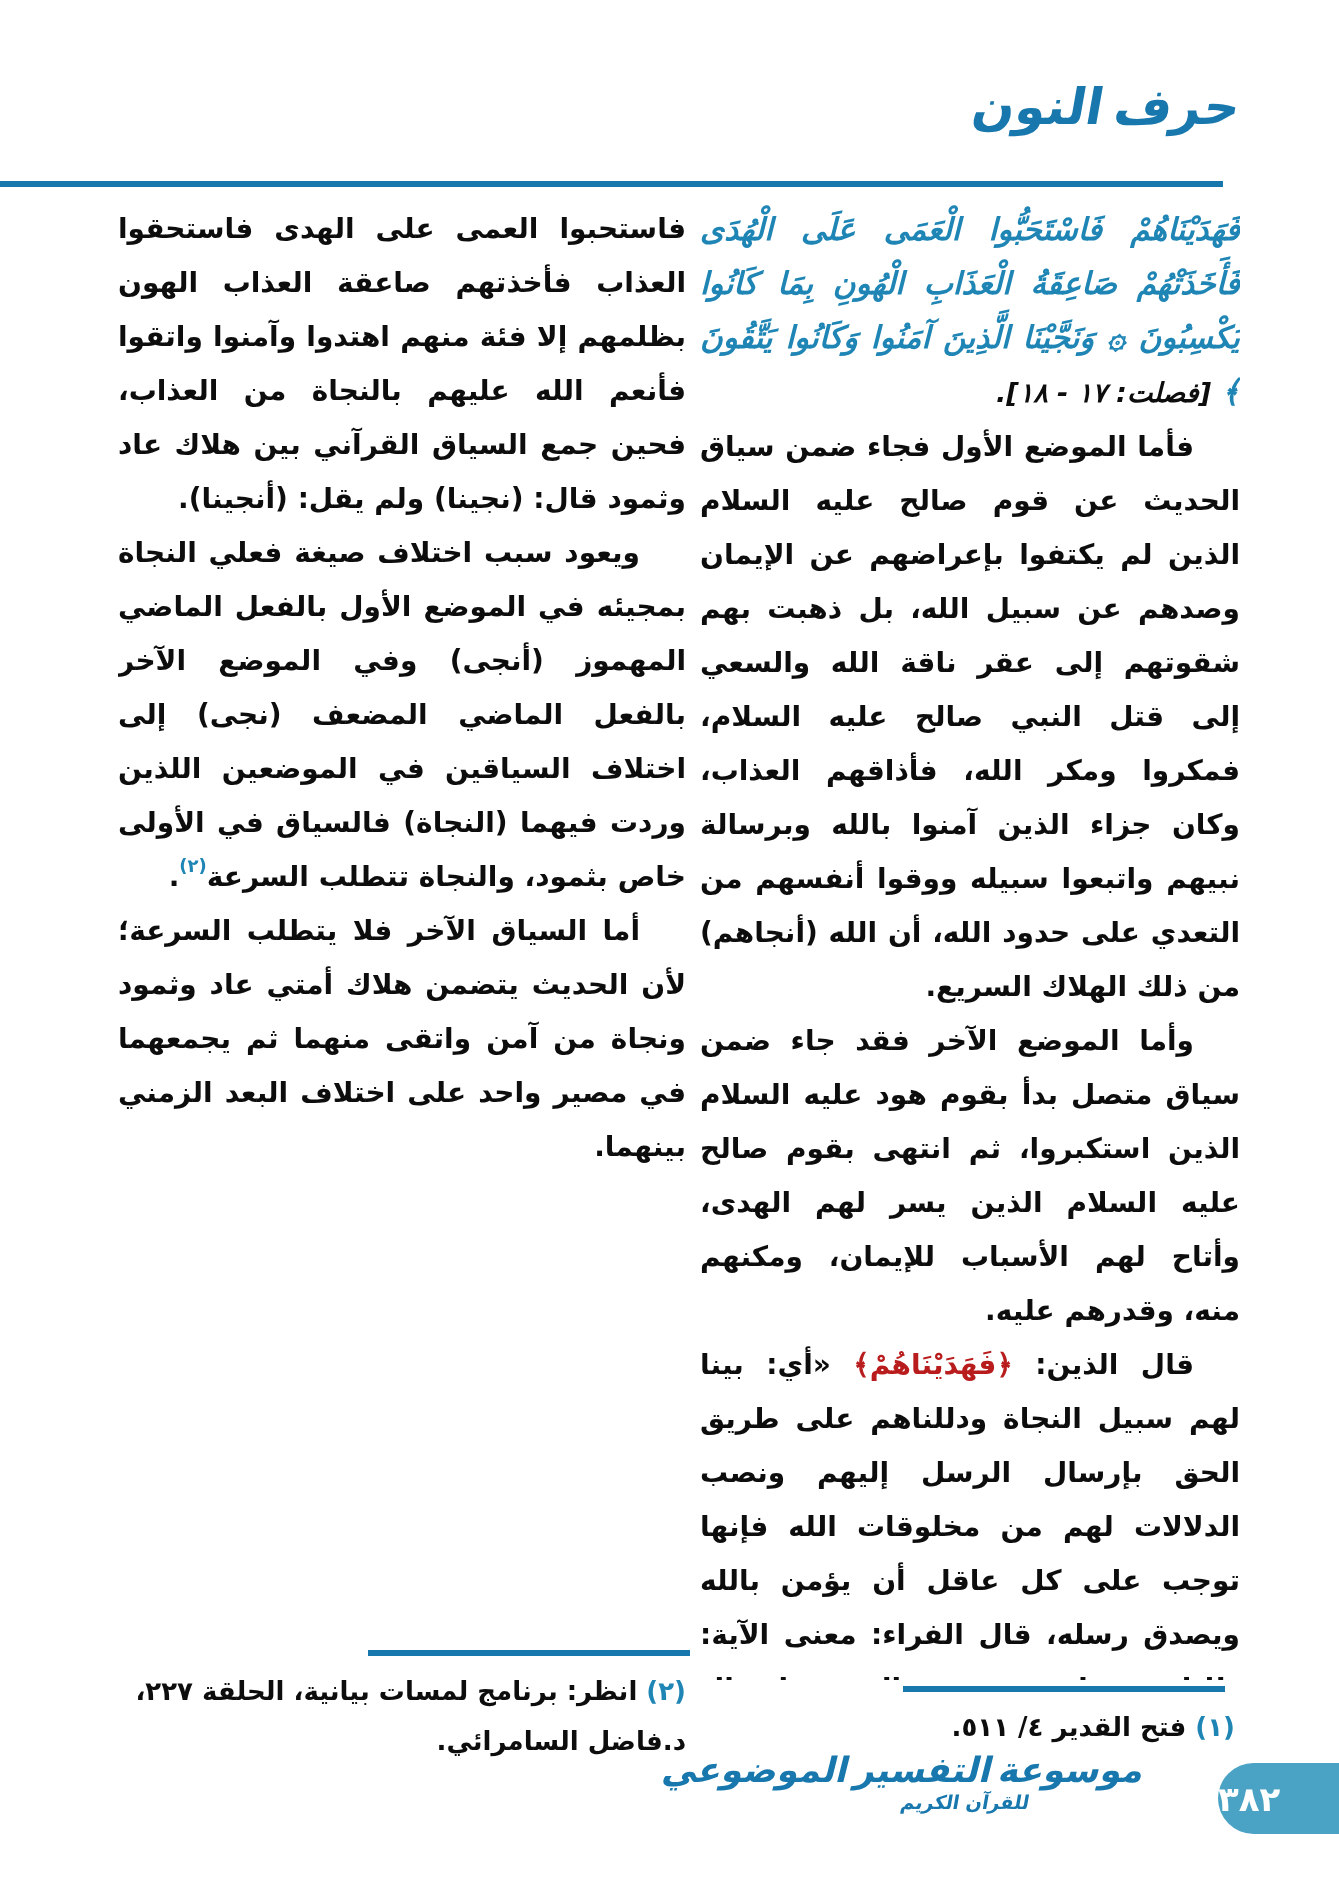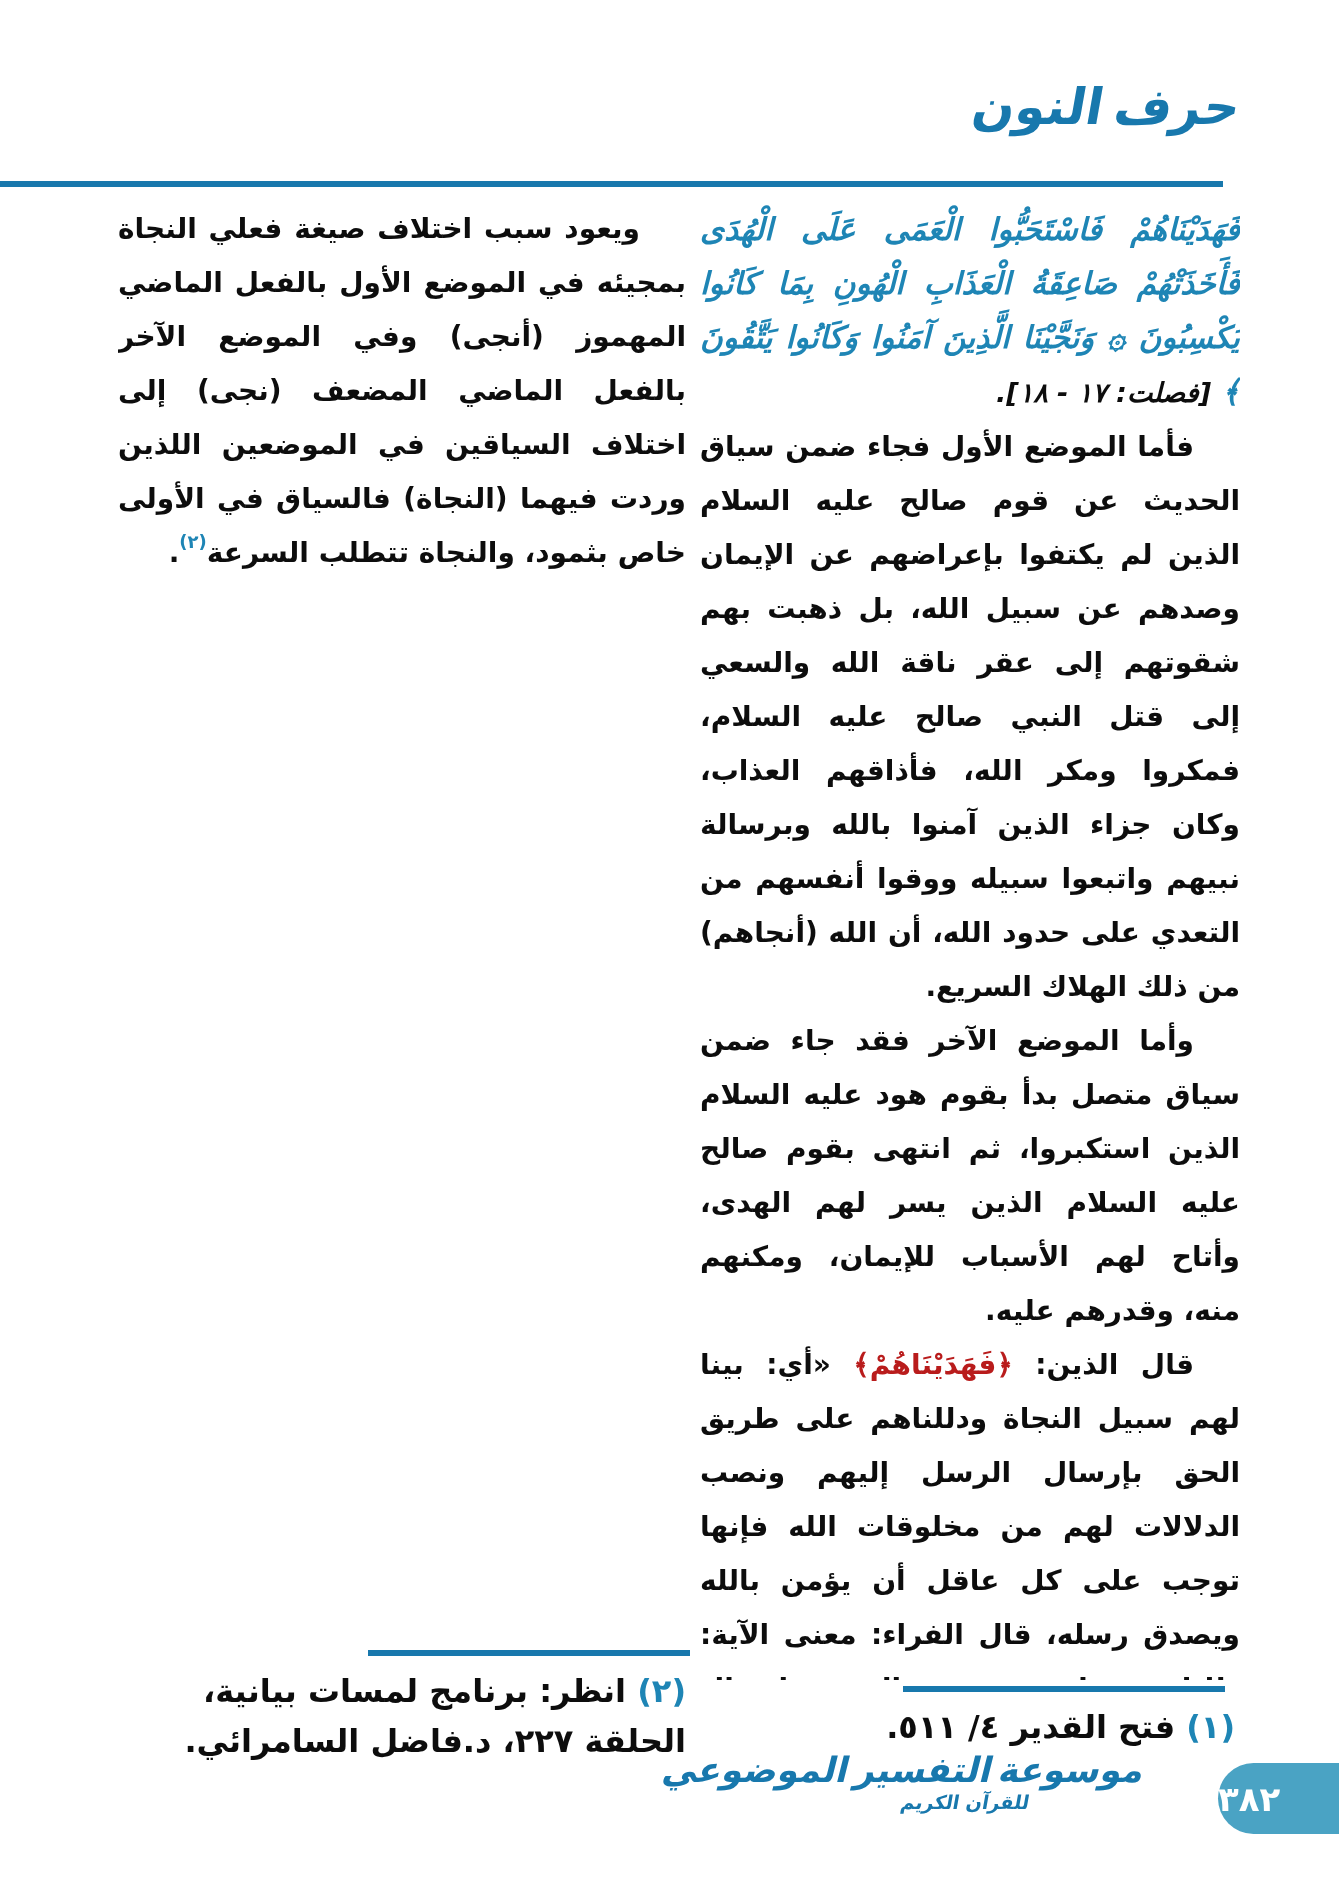--- a/index.html
+++ b/index.html
@@ -35,21 +35,21 @@
   .quran-inline{color:#b91c1c;}
   .fn-sup{
     color:#1e85b5;font-size:18px;vertical-align:14px;line-height:0;
   }
   
   .fn-rule{position:absolute;height:6px;background:#1878ad;}
   .fn-rule-left{left:368px;top:1650px;width:322px;}
   .fn-rule-right{left:903px;top:1686px;width:322px;}
   .footnote{
     position:absolute;direction:rtl;text-align:right;
-    font-weight:bold;font-size:32px;line-height:50px;
+    font-weight:bold;font-size:26px;line-height:50px;
   }
   .footnote-left{left:128px;top:1666px;width:558px;}
   .footnote-right{left:700px;top:1702px;width:535px;}
   .fn-num{color:#1e85b5;}
   
   .logo{
     position:absolute;left:845px;top:1750px;width:300px;
     text-align:center;color:#1878ad;line-height:1.15;
   }
   .logo-main{
@@ -76,21 +76,23 @@
   <div class="header-rule"></div>
 
   <div class="col col-right">
     <p class="verse"><span>فَهَدَيْنَاهُمْ فَاسْتَحَبُّوا الْعَمَى عَلَى الْهُدَى فَأَخَذَتْهُمْ صَاعِقَةُ الْعَذَابِ الْهُونِ بِمَا كَانُوا يَكْسِبُونَ ۞ وَنَجَّيْنَا الَّذِينَ آمَنُوا وَكَانُوا يَتَّقُونَ ﴾</span> <span class="verse-ref">[فصلت: ١٧ - ١٨].</span></p>
     <p class="indent">فأما الموضع الأول فجاء ضمن سياق الحديث عن قوم صالح عليه السلام الذين لم يكتفوا بإعراضهم عن الإيمان وصدهم عن سبيل الله، بل ذهبت بهم شقوتهم إلى عقر ناقة الله والسعي إلى قتل النبي صالح عليه السلام، فمكروا ومكر الله، فأذاقهم العذاب، وكان جزاء الذين آمنوا بالله وبرسالة نبيهم واتبعوا سبيله ووقوا أنفسهم من التعدي على حدود الله، أن الله (أنجاهم) من ذلك الهلاك السريع.</p>
     <p class="indent">وأما الموضع الآخر فقد جاء ضمن سياق متصل بدأ بقوم هود عليه السلام الذين استكبروا، ثم انتهى بقوم صالح عليه السلام الذين يسر لهم الهدى، وأتاح لهم الأسباب للإيمان، ومكنهم منه، وقدرهم عليه.</p>
     <p class="indent"><span>قال الذين: </span><span class="quran-inline">﴿فَهَدَيْنَاهُمْ﴾</span><span> «أي: بينا لهم سبيل النجاة ودللناهم على طريق الحق بإرسال الرسل إليهم ونصب الدلالات لهم من مخلوقات الله فإنها توجب على كل عاقل أن يؤمن بالله ويصدق رسله، قال الفراء: معنى الآية: دللناهم على مذهب الخير بإرسال الرسل»</span></p>
   </div>
 
   <div class="col col-left">
+    <p>فاستحبوا العمى على الهدى فاستحقوا العذاب فأخذتهم صاعقة العذاب الهون بظلمهم إلا فئة منهم اهتدوا وآمنوا واتقوا فأنعم الله عليهم بالنجاة من العذاب، فحين جمع السياق القرآني بين هلاك عاد وثمود قال: (نجينا) ولم يقل: (أنجينا).</p>
     <p class="indent"><span>ويعود سبب اختلاف صيغة فعلي النجاة بمجيئه في الموضع الأول بالفعل الماضي المهموز (أنجى) وفي الموضع الآخر بالفعل الماضي المضعف (نجى) إلى اختلاف السياقين في الموضعين اللذين وردت فيهما (النجاة) فالسياق في الأولى خاص بثمود، والنجاة تتطلب السرعة</span><span class="fn-sup">(٢)</span><span>.</span></p>
+    <p class="indent">أما السياق الآخر فلا يتطلب السرعة؛ لأن الحديث يتضمن هلاك أمتي عاد وثمود ونجاة من آمن واتقى منهما ثم يجمعهما في مصير واحد على اختلاف البعد الزمني بينهما.</p>
   </div>
 
   <div class="fn-rule fn-rule-left"></div>
   <div class="fn-rule fn-rule-right"></div>
 
   <div class="footnote footnote-left"><span class="fn-num">(٢)</span><span> انظر: برنامج لمسات بيانية، الحلقة ٢٢٧، د.فاضل السامرائي.</span></div>
   <div class="footnote footnote-right"><span class="fn-num">(١)</span><span> فتح القدير ٤/ ٥١١.</span></div>
 
   <div class="logo">
     <div class="logo-main">موسوعة التفسير الموضوعي</div>

